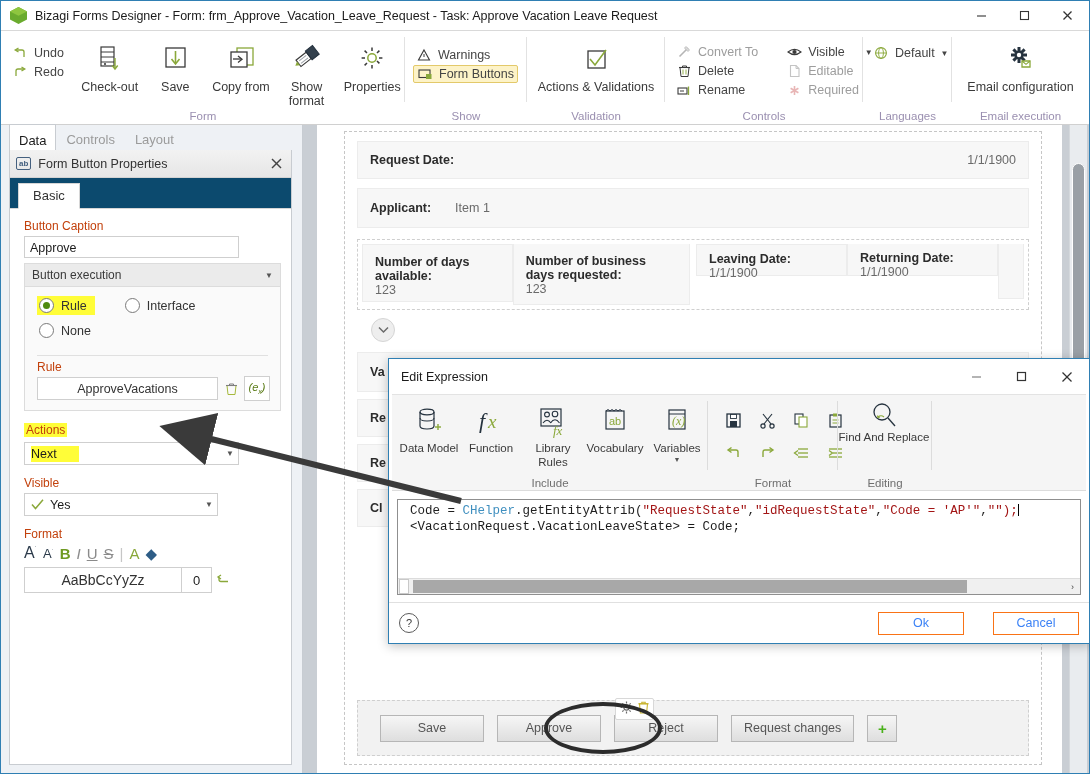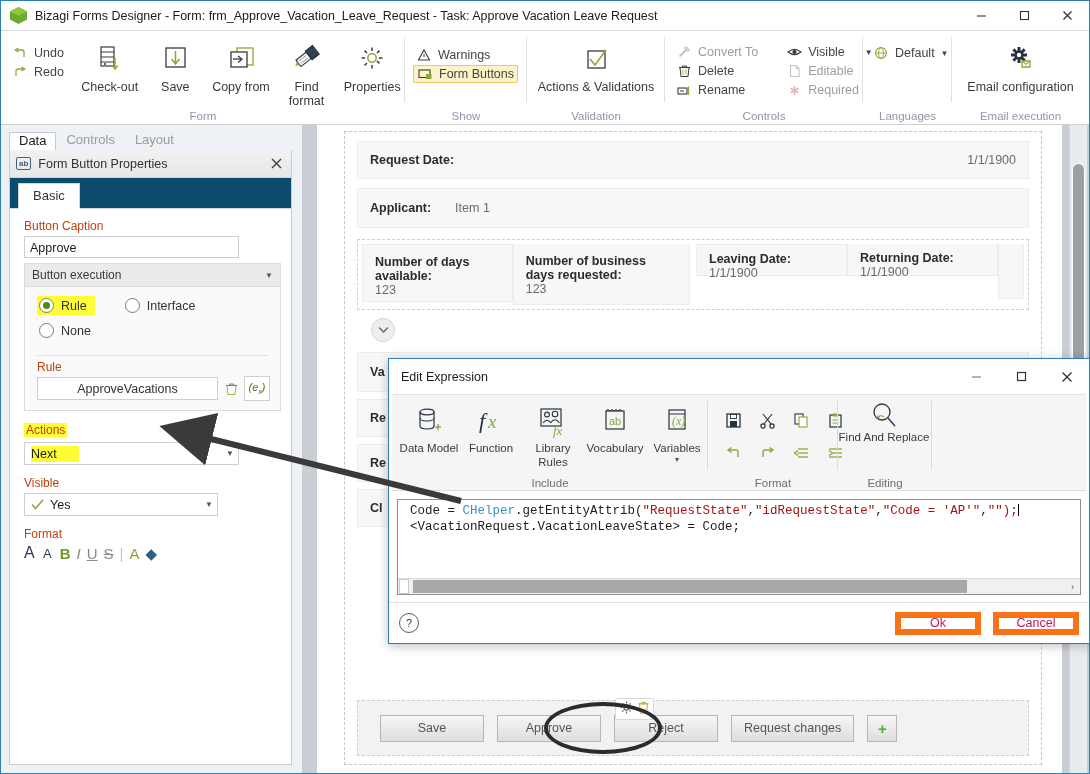--- a/index.html
+++ b/index.html
@@ -37,21 +37,21 @@
   .bigbtn{width:74px;display:flex;flex-direction:column;align-items:center;gap:4px;padding:6px 2px 0;cursor:default;font-size:12.5px;color:#3a3a3a;text-align:center;line-height:1.15;}
   .bigbtn .glyph{height:34px;display:flex;align-items:flex-end;justify-content:center;}
 
   
   .bodyrow{position:absolute;left:0;right:0;top:124px;bottom:0;display:flex;background:#fff;}
 
   
   .leftpanel{width:302px;flex:0 0 302px;background:#eef1f5;border-right:1px solid #c7ccd2;position:relative;box-sizing:border-box;}
   .lp-inner{position:absolute;left:8px;right:10px;top:3px;bottom:8px;}
   .tabstrip{display:flex;align-items:flex-end;height:22px;border-bottom:1px solid #c8ccd1;}
-  .tabx{padding:0 9px 3px;font-size:13px;color:#9b9b9b;border:1px solid transparent;border-bottom:none;cursor:pointer;background:transparent;margin-top:27px;}
+  .tabx{padding:8px 9px 3px;font-size:13px;color:#9b9b9b;border:1px solid transparent;border-bottom:none;cursor:pointer;background:transparent;margin-top:27px;}
   .tabx.active{color:#1b1b1b;background:#fff;border-color:#c8ccd1;position:relative;top:1px;}
   .propbox{background:#fff;border:1px solid #c8ccd1;border-top:none;position:absolute;top:22px;left:0;right:0;bottom:0;}
   .prophdr{height:27px;background:linear-gradient(#f2f2f2,#e6e6e6);border-bottom:1px solid #d3d3d3;display:flex;align-items:center;padding:0 6px;gap:7px;}
   .abicon{border:1px solid #44607f;color:#44607f;font-size:8px;line-height:9px;padding:1px 2px;border-radius:2px;font-weight:bold;}
   .prophdr .t{font-size:12.5px;color:#333;flex:1;}
   .xclose{width:18px;height:18px;display:flex;align-items:center;justify-content:center;cursor:pointer;}
   .basictab{display:flex;height:30px;align-items:flex-end;border-bottom:1px solid #d6d6d6;background:#0c4a6e;padding-left:8px;}
   .basictab .bt{font-size:13px;color:#333;background:#fff;border:1px solid #d6d6d6;border-bottom:1px solid #fff;padding:4px 14px 5px;position:relative;top:1px;cursor:pointer;}
   .fieldarea{padding:10px 10px 0 14px;}
   .flabel{font-size:12px;color:#c2410c;margin-bottom:3px;}
@@ -126,21 +126,21 @@
   .k-red{color:#a31515;}
   .k-pun{color:#1f1f1f;}
   .caretbar{display:inline-block;width:1px;height:12px;background:#000;vertical-align:-2px;}
   .hscroll{position:absolute;left:0;right:0;bottom:0;height:15px;background:#f0f0f0;border-top:1px solid #dcdcdc;display:flex;align-items:center;}
   .hs-arrow{width:15px;height:15px;display:flex;align-items:center;justify-content:center;font-size:9px;color:#444;cursor:pointer;}
   .hs-track{flex:1;height:15px;position:relative;}
   .hs-thumb{position:absolute;left:0;top:1px;height:13px;width:85%;background:#a8a8a8;}
   .vgrip{position:absolute;left:1px;bottom:0px;width:10px;height:15px;background:#fff;border:1px solid #c9c9c9;box-sizing:border-box;}
   .dlg-footer{position:absolute;left:0;right:0;bottom:0;height:40px;border-top:1px solid #e0e0e0;background:#fff;display:flex;align-items:center;padding:0 10px;}
   .helpbtn{width:18px;height:18px;border:1px solid #5a5a5a;border-radius:50%;display:flex;align-items:center;justify-content:center;font-size:11px;color:#3a3a3a;cursor:pointer;}
-  .dbtn{width:86px;height:23px;border:6px solid #f97316;background:#fff;font-size:12.5px;color:#be185d;display:flex;align-items:center;justify-content:center;cursor:pointer;box-sizing:border-box;}
+  .dbtn{width:86px;height:23px;border:1px solid #f97316;background:#fff;font-size:12.5px;color:#3b82f6;display:flex;align-items:center;justify-content:center;cursor:pointer;box-sizing:border-box;margin-left:17px;}
   .footspacer{flex:1;}
   .foot-gap{width:12px;}
 
   
   .annot{position:absolute;left:0;top:0;width:1090px;height:774px;pointer-events:none;}
 </style>
 </head>
 <body>
 
 <div class="app">
@@ -239,21 +239,21 @@
             <svg width="34" height="32" viewBox="0 0 34 32">
                 <g transform="rotate(-38 17 14)">
                   <rect x="7" y="9" width="13" height="8" fill="#fff" stroke="#3a3a3a" stroke-width="1.2"></rect>
                   <rect x="20" y="7.5" width="9" height="11" fill="#33404d" stroke="#23303d" stroke-width="1"></rect>
                   <line x1="9" y1="11.5" x2="18" y2="11.5" stroke="#9aa0a6" stroke-width="1"></line>
                   <line x1="9" y1="14.5" x2="18" y2="14.5" stroke="#9aa0a6" stroke-width="1"></line>
                   <path d="M3 13 L7 10.5 L7 15.5 Z" fill="#8aa83a"></path>
                 </g>
               </svg>
           </div>
-          <div>Find format</div>
+          <div>Show format</div>
         </div>
 
         <div class="bigbtn">
           <div class="glyph">
             <svg width="32" height="32" viewBox="0 0 32 32">
                 <g fill="none" stroke="#3a3a3a" stroke-width="1.5">
                   <circle cx="16" cy="14" r="4.2" stroke="#8aa83a"></circle>
                   <path d="M16 3.5 L16 7 M16 21 L16 24.5 M5.6 14 L9 14 M23 14 L26.4 14 M8.6 6.6 L11 9 M21 17 L23.4 19.4 M23.4 6.6 L21 9 M11 19 L8.6 21.4"></path>
                 </g>
               </svg>
@@ -531,20 +531,30 @@
                 <span style="font-size:16px;">A<sup style="font-size:7px;">˙</sup></span>
                 <span style="font-size:13px;">A<sup style="font-size:6px;">˙</sup></span>
                 <span style="font-weight:bold;color:#6f9a22;">B</span>
                 <span style="font-style:italic;color:#8a8a8a;">I</span>
                 <span style="text-decoration:underline;color:#8a8a8a;">U</span>
                 <span style="text-decoration:line-through;color:#8a8a8a;">S</span>
                 <span style="color:#c6c6c6;">|</span>
                 <span style="color:#8aa83a;">A</span>
                 <span style="color:#2e5d86;">◆</span>
               </div>
+              <div class="preview">
+                <div class="pv">AaBbCcYyZz</div>
+                <div class="pz">0</div>
+                <span style="margin-left:4px;">
+                  <svg width="16" height="13" viewBox="0 0 16 13">
+                      <path d="M12 9.5 L5 9.5 Q3 9.5 3 7.5 L3 5" fill="none" stroke="#8aa83a" stroke-width="1.3"></path>
+                      <path d="M5 3 L2 5 L5 7" fill="none" stroke="#8aa83a" stroke-width="1.3"></path>
+                    </svg>
+                </span>
+              </div>
             </div>
           </div>
         </div>
       </div>
     </div>
 
     <div class="canvas">
       <div class="formsheet">
         <div class="fsinner">
 

